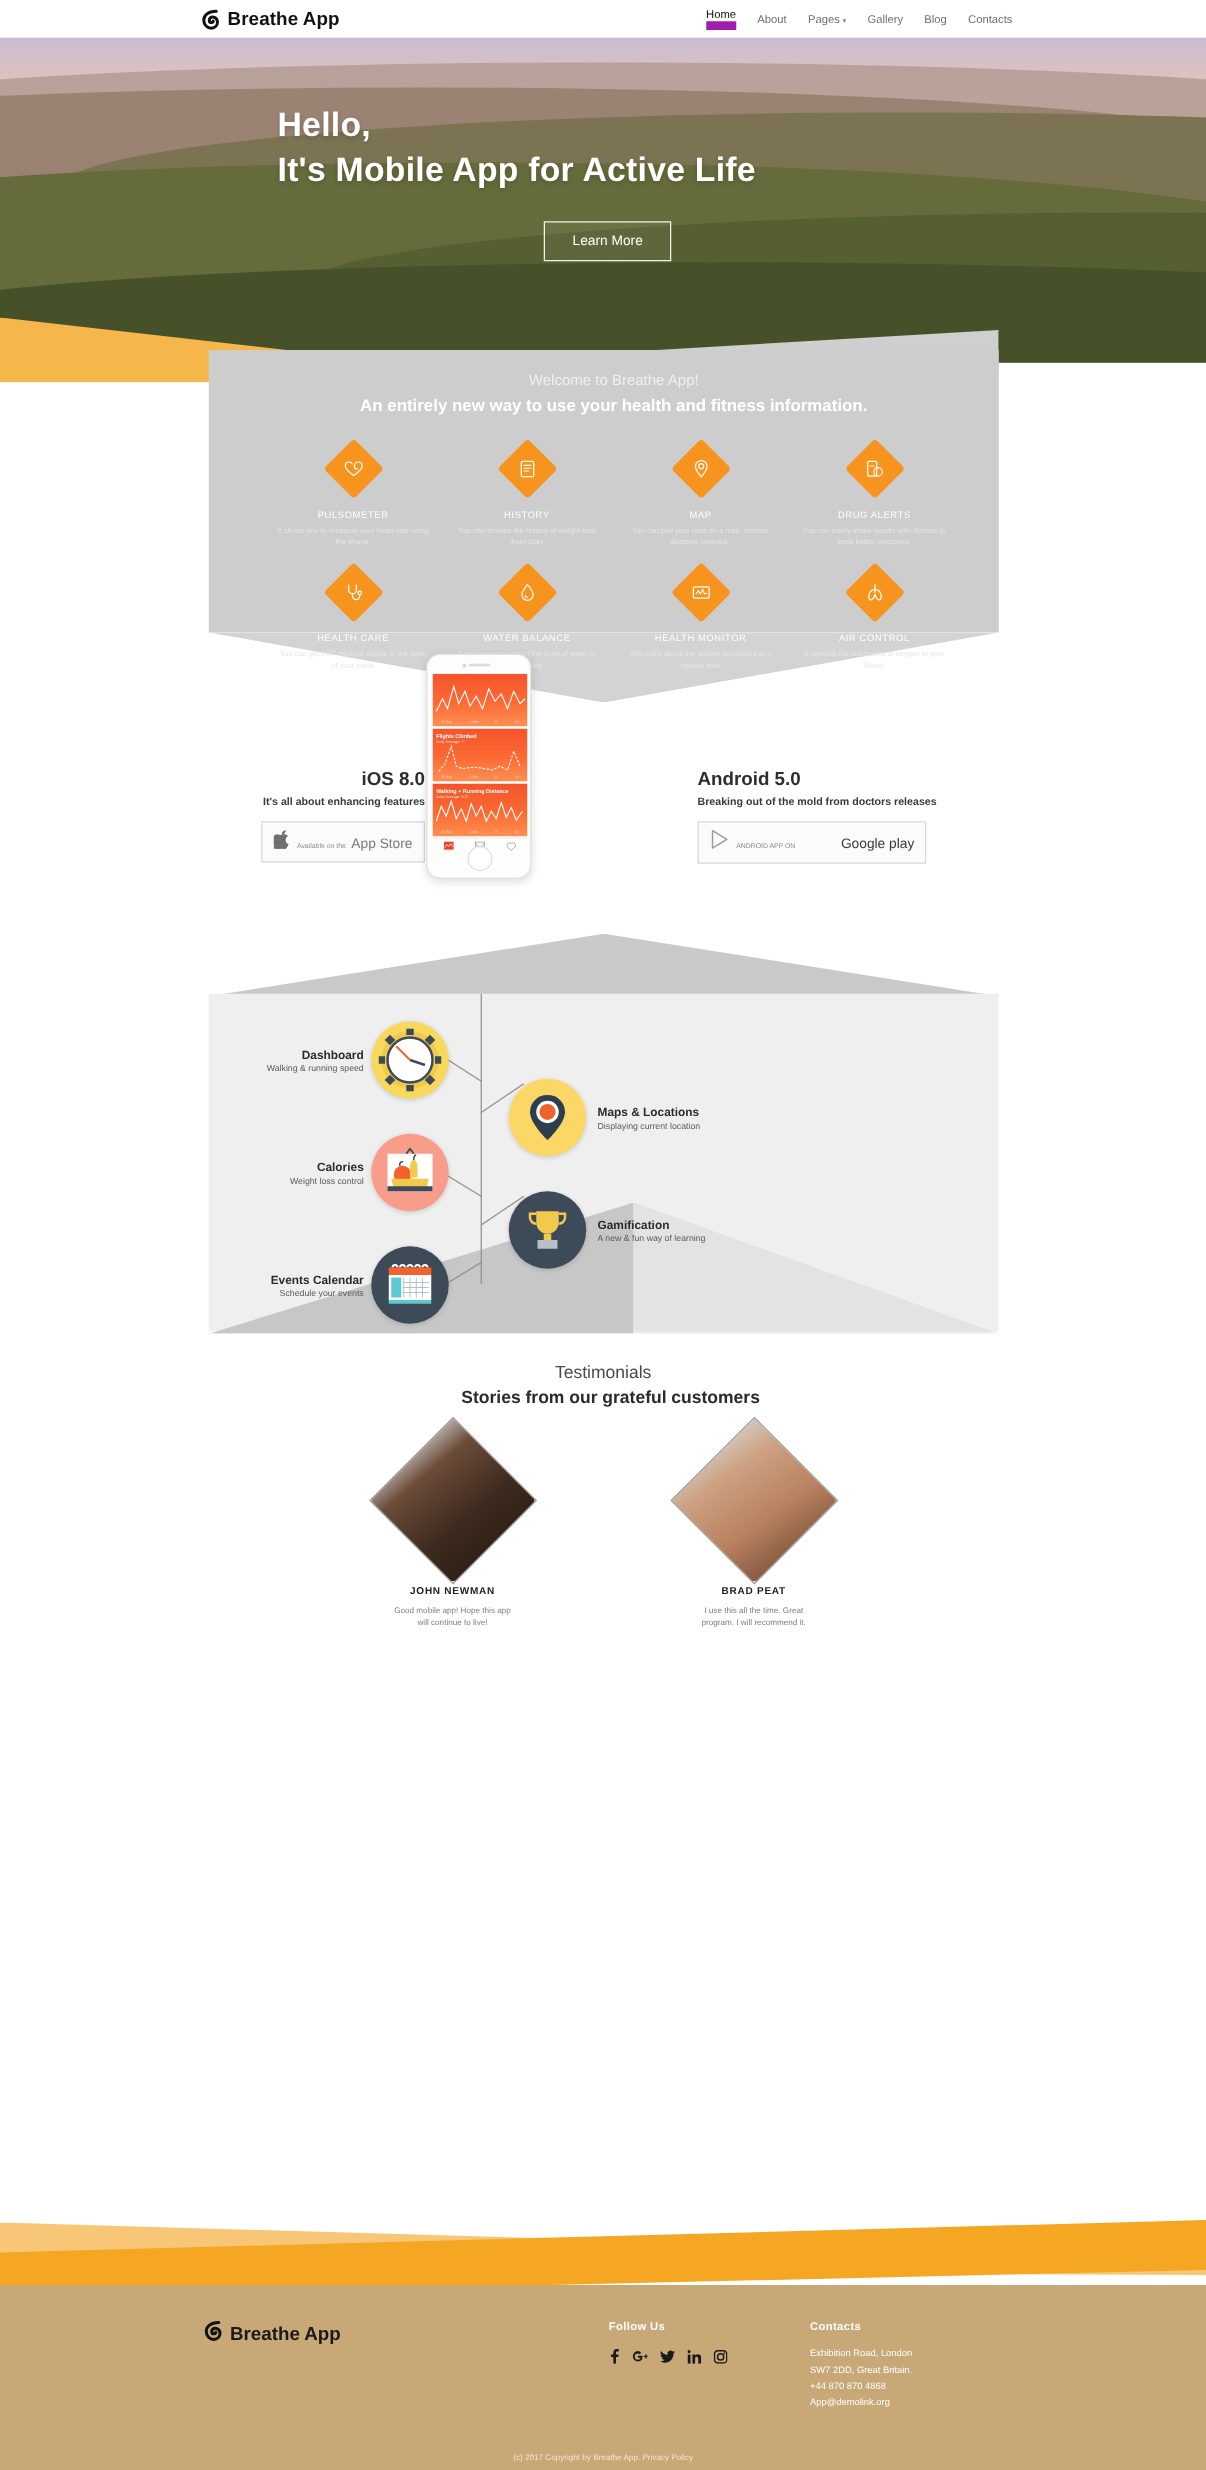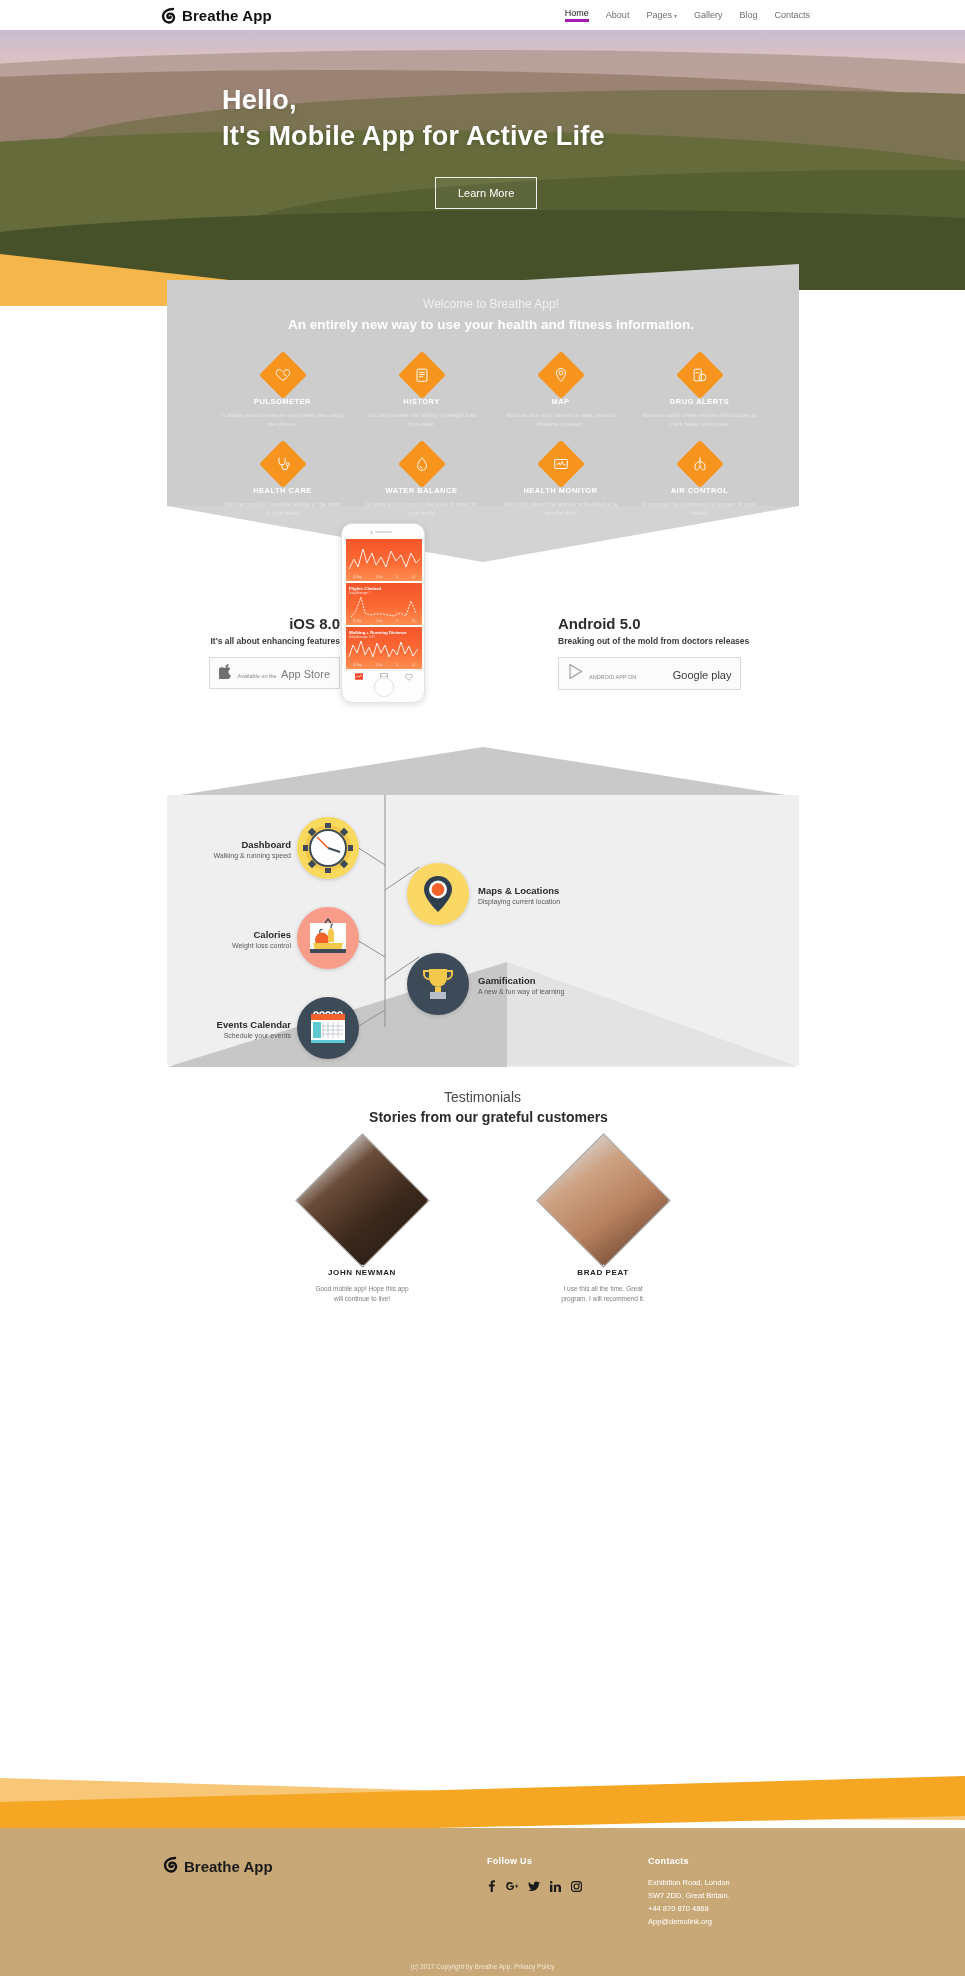--- a/index.html
+++ b/index.html
@@ -15,21 +15,21 @@
   .header {
     height: 30px; background: #fff;
     display: flex; align-items: center;
     position: relative; z-index: 40;
   }
   .logo { display: flex; align-items: center; margin-left: 160px; gap: 5px; }
   .logo-mark { width: 17px; height: 17px; position: relative; }
   .logo-text { font-size: 15px; font-weight: bold; color: #111; letter-spacing: .1px; }
   .nav { margin-left: auto; margin-right: 155px; display: flex; gap: 17px; align-items: center; }
   .nav-item { font-size: 9px; color: #6e6e6e; cursor: pointer; white-space: nowrap; }
-  .nav-item.active { color: #111; border-bottom: 3px solid #a21caf; padding-bottom: 1px; }
+  .nav-item.active { color: #111; border-bottom: 7px solid #a21caf; padding-bottom: 1px; }
   .caret { font-size: 6px; margin-left: 2px; color: #8a8a8a; }
 
   
   .hero {
     position: relative; height: 260px; overflow: hidden;
     background: linear-gradient(#cbb6c2 0%, #d8b9b0 18%, #c5a391 30%, #9a8064 48%, #7d7450 62%, #6d7440 78%, #5d6b36 100%);
   }
   .hero-sky {
     position:absolute; left:0; right:0; top:0; height:120px;
     background: linear-gradient(180deg,#c9bcd0 0%,#e3c3bc 35%,#efc9ae 60%,#d2a894 85%,#a98f78 100%);
@@ -88,21 +88,21 @@
     display:grid; grid-template-columns:repeat(4,1fr);
     margin-top:26px; padding:0 46px; row-gap:19px;
   }
   .feat-cell { text-align:center; }
   .diamond {
     width:34px; height:34px; background:#f7941e; transform:rotate(45deg);
     margin:0 auto; display:flex; align-items:center; justify-content:center;
     border-radius:3px;
   }
   .diamond svg { transform:rotate(-45deg); }
-  .feat-name { color:#fff; font-size:7.5px; font-weight:bold; letter-spacing:.5px; margin-top:5px; }
+  .feat-name { color:#fff; font-size:7.5px; font-weight:normal; letter-spacing:.5px; margin-top:15px; }
   .feat-desc { color:#e6e6e6; font-size:6px; line-height:1.45; margin-top:5px; padding:0 8px; }
 
   
   .platform { position:relative; height:200px; }
   .plat-left { position:absolute; left:160px; top:58px; width:180px; text-align:right; }
   .plat-right { position:absolute; left:558px; top:58px; width:230px; text-align:left; }
   .plat-h { font-size:15px; font-weight:bold; color:#2d2d2d; }
   .plat-s { font-size:8.5px; font-weight:bold; color:#3a3a3a; margin-top:4px; }
   .store-badge {
     display:inline-flex; align-items:center; gap:5px;

